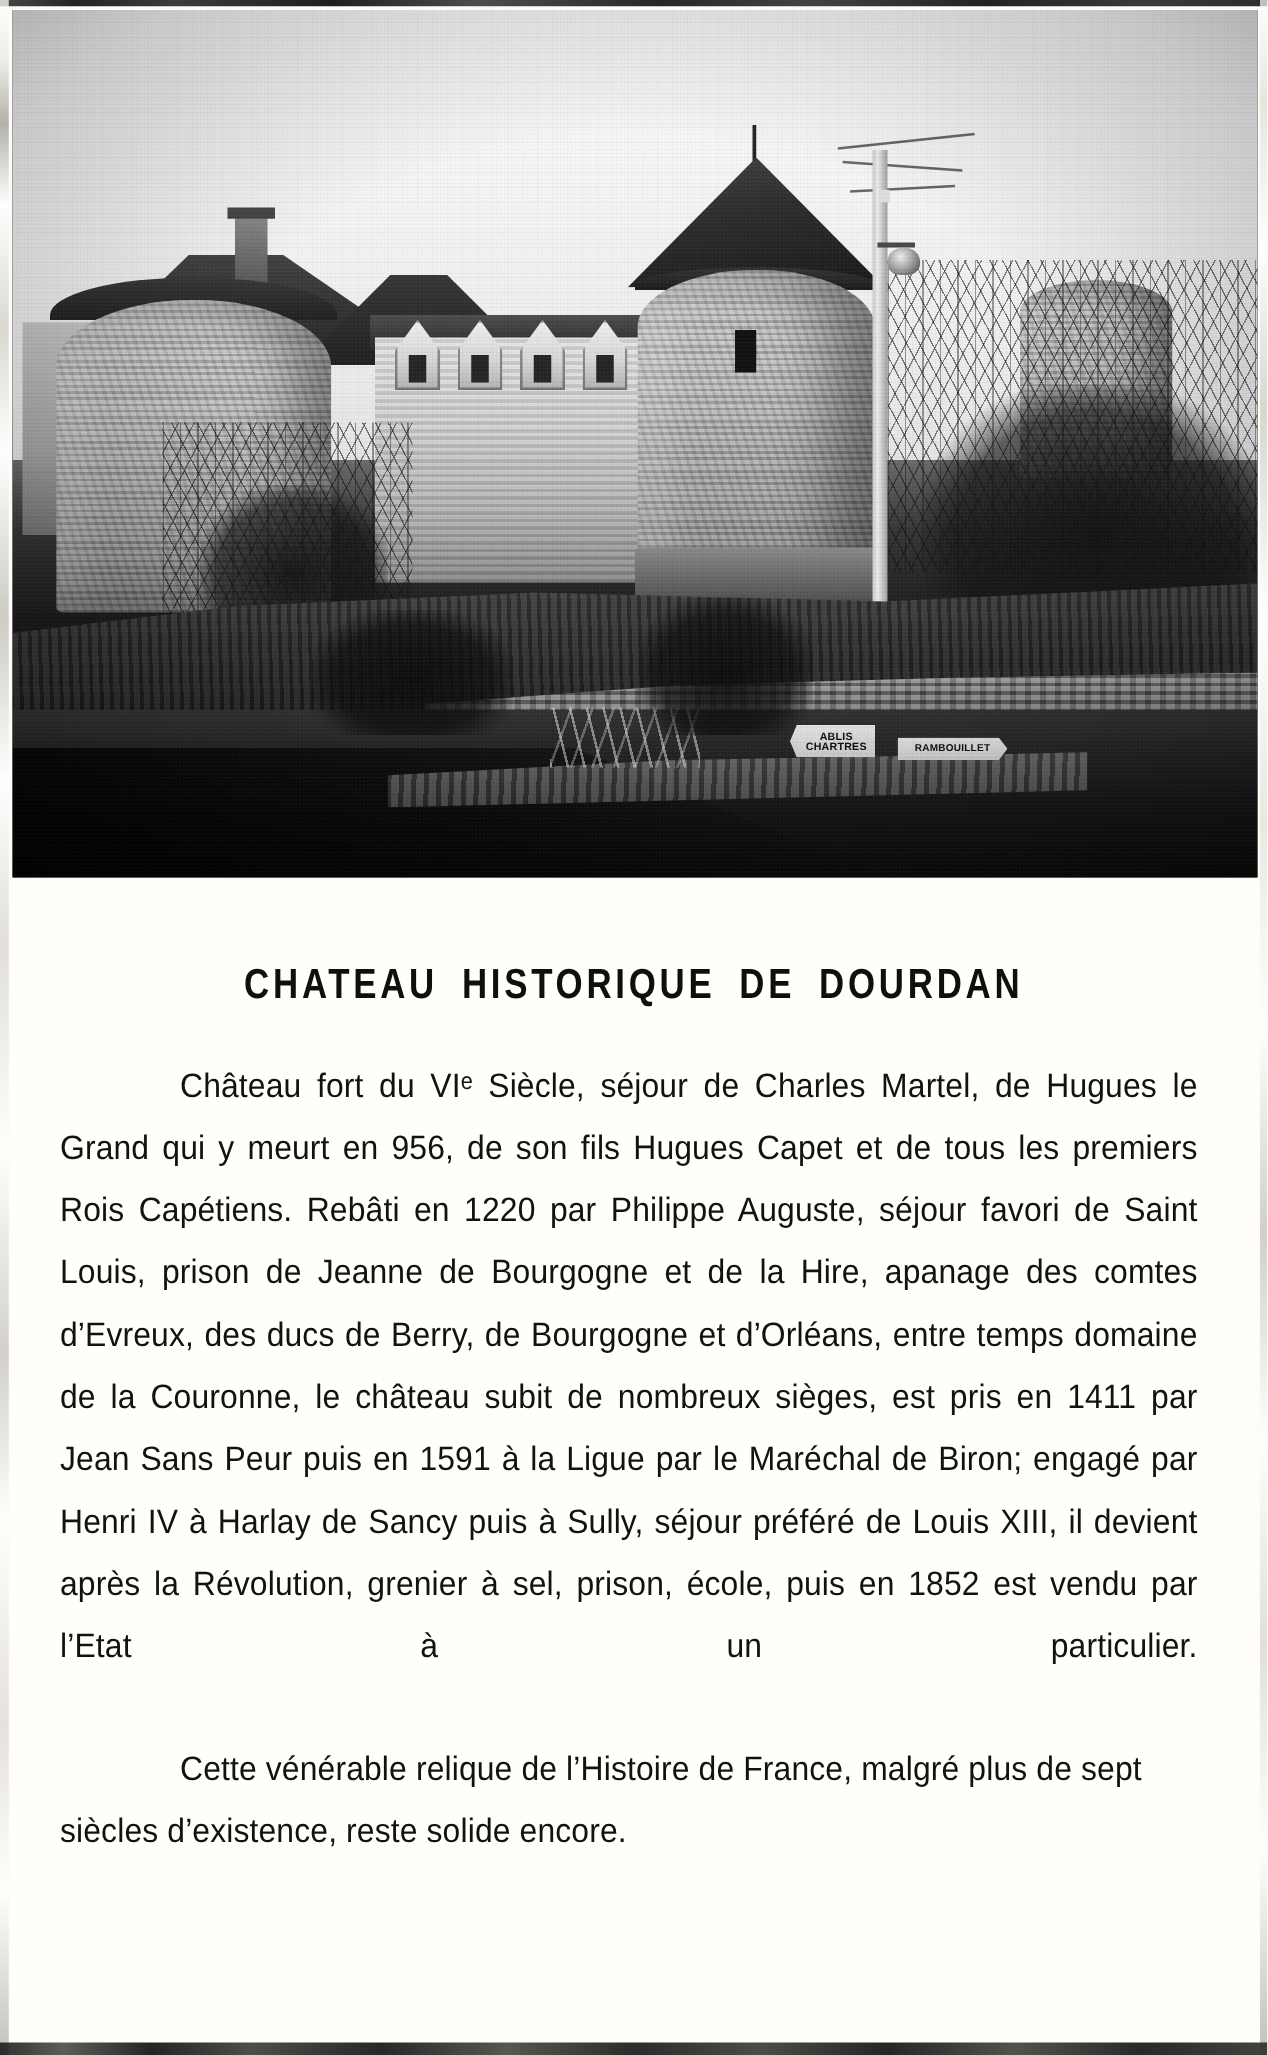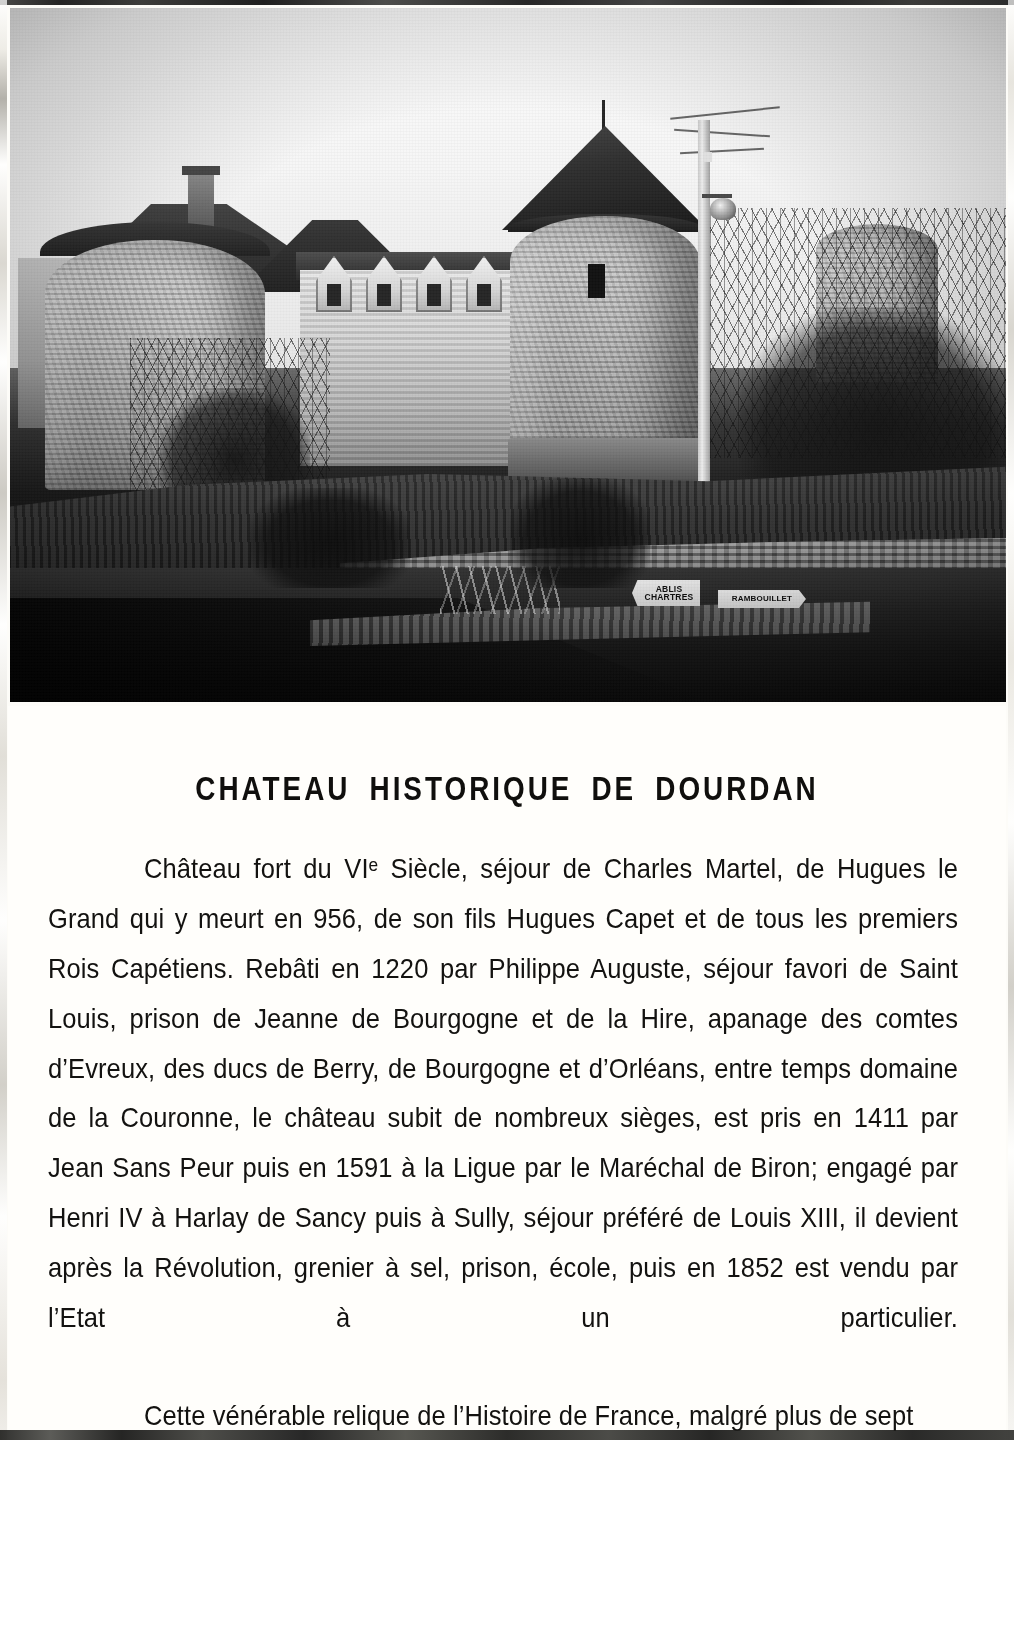--- a/index.html
+++ b/index.html
@@ -10,21 +10,21 @@
   body {
     width: 1014px;
     height: 1644px;
     overflow: hidden;
     font-family: "Liberation Sans", sans-serif;
   }
 
   .postcard {
     position: relative;
     width: 1014px;
-    height: 1440px;
+    height: 1644px;
     background: #fdfcf8;
     overflow: hidden;
   }
 
   
   .scan-edge-top {
     position: absolute;
     left: 0; top: 0;
     width: 1014px; height: 5px;
     background: linear-gradient(90deg,#3a3a38 0%,#111 6%,#2c2c2a 14%,#0c0c0c 26%,#3e3e3c 38%,#151515 52%,#333 64%,#0f0f0f 78%,#2a2a28 90%,#1a1a1a 100%);

